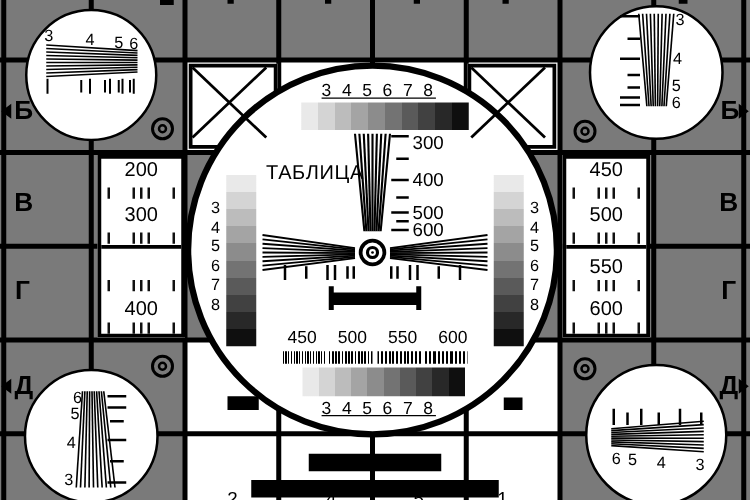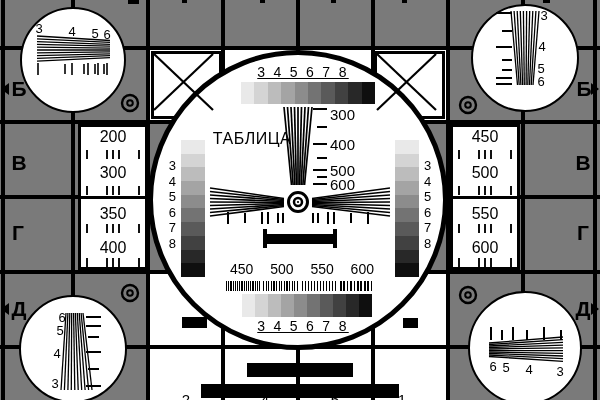--- a/index.html
+++ b/index.html
@@ -330,21 +330,20 @@
   <div class="txt edge-letter" style="left:7px;top:221px;width:22px;">Г</div>
   <div class="txt edge-letter" style="left:7px;top:297px;width:24px;">Д</div>
 
   <div class="txt edge-letter" style="left:573px;top:77px;width:22px;">Б</div>
   <div class="txt edge-letter" style="left:572px;top:151px;width:22px;">В</div>
   <div class="txt edge-letter" style="left:572px;top:221px;width:22px;">Г</div>
   <div class="txt edge-letter" style="left:571px;top:297px;width:24px;">Д</div>
 
   <div class="txt" style="left:80px;top:128px;width:66px;font-size:16px;">200</div>
   <div class="txt" style="left:80px;top:164px;width:66px;font-size:16px;">300</div>
-  <div class="txt" style="left:80px;top:205px;width:66px;font-size:16px;">350</div>
   <div class="txt" style="left:80px;top:239px;width:66px;font-size:16px;">400</div>
 
   <div class="txt" style="left:452px;top:128px;width:66px;font-size:16px;">450</div>
   <div class="txt" style="left:452px;top:164px;width:66px;font-size:16px;">500</div>
   <div class="txt" style="left:452px;top:205px;width:66px;font-size:16px;">550</div>
   <div class="txt" style="left:452px;top:239px;width:66px;font-size:16px;">600</div>
 
   <div class="txt" style="left:206px;top:130px;width:92px;font-size:16px;letter-spacing:0.5px;">ТАБЛИЦА</div>
 
   <div class="txt scale-lbl" style="left:250px;top:65px;width:106px;">3 4 5 6 7 8</div>

